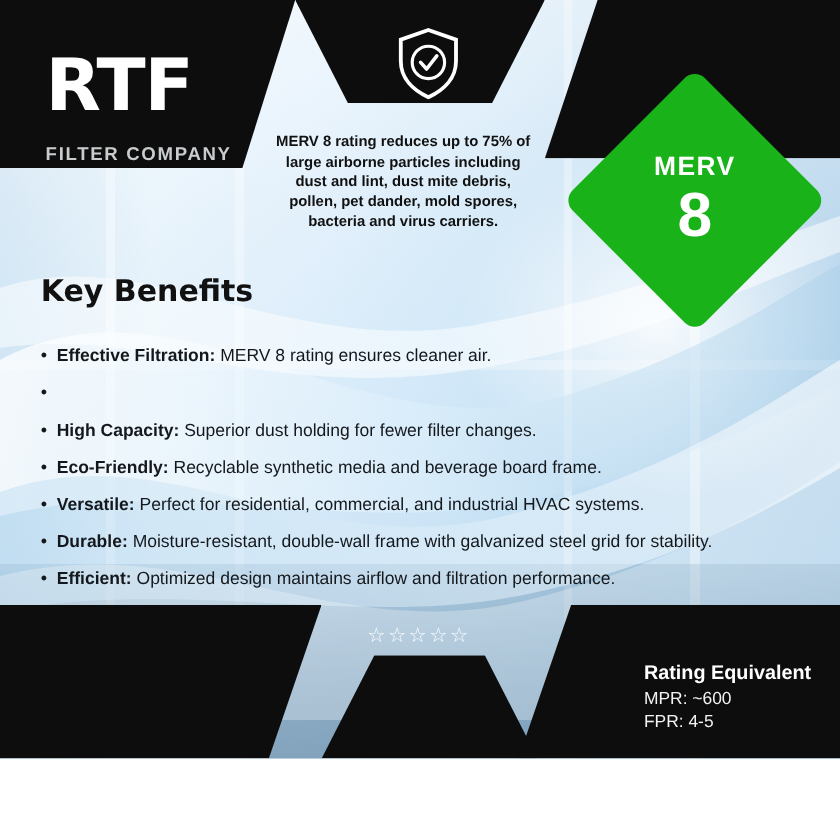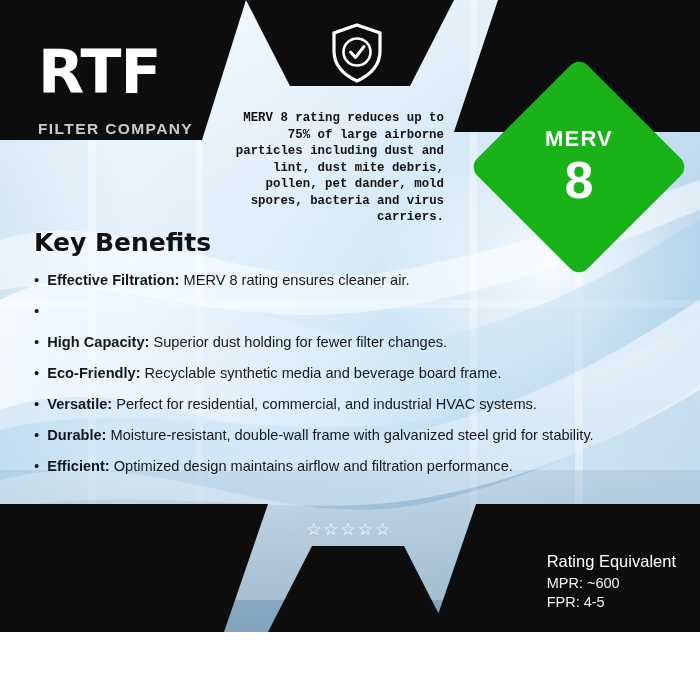--- a/index.html
+++ b/index.html
@@ -78,22 +78,22 @@
     margin-top: 18px;
     font-family: "Liberation Sans", sans-serif;
     font-weight: 700; font-size: 15.5px; letter-spacing: 1.4px;
     color: #c9ccce;
   }
   
   .shield { position: absolute; left: 330px; top: 22px; z-index: 7; }
   
   .merv-desc {
     position: absolute; left: 228px; top: 110px; width: 216px; z-index: 6;
-    text-align: right;
-    font-family: Liberation Mono, monospace;
+    text-align: center;
+    font-family: Liberation Sans, sans-serif;
     font-size: 12.4px; line-height: 16.5px; font-weight: 700;
     color: #111;
   }
   
   .diamond-wrap {
     position: absolute; left: 473px; top: 61px; width: 212px; height: 212px; z-index: 7;
   }
   .diamond {
     position: absolute; left: 28px; top: 28px; width: 156px; height: 156px;
     background: #19b319;
@@ -104,40 +104,40 @@
     position: absolute; left: 0; top: 0; width: 212px; height: 212px;
     display: flex; flex-direction: column; align-items: center; justify-content: center;
     color: #fff;
   }
   .diamond-label { font-size: 22px; font-weight: 700; letter-spacing: 1.2px; line-height: 24px; }
   .diamond-value { font-size: 52px; font-weight: 700; line-height: 54px; margin-top: 2px; }
   
   .benefits { position: absolute; left: 34px; top: 228px; width: 620px; z-index: 6; }
   .benefits h2 {
     font-family: "DejaVu Sans", sans-serif;
-    font-size: 25px; font-weight: 700; color: #111; margin-bottom: 13px;
+    font-size: 25px; font-weight: 700; color: #111; margin-bottom: 30px;
   }
   .benefit {
     display: flex; align-items: flex-start; gap: 8px;
     margin-bottom: 11px;
     font-size: 14.6px; line-height: 20px; color: #14181c;
   }
   .bullet { font-size: 15px; line-height: 20px; color: #14181c; flex: 0 0 auto; }
   .b-term { font-weight: 700; }
   
   .stars {
     position: absolute; left: 306px; bottom: 94px; z-index: 8;
     display: flex; gap: 2px; color: #ffffff; font-size: 17px; line-height: 17px;
   }
   
   .rating {
     position: absolute; right: 24px; bottom: 20px; z-index: 8; text-align: left;
     color: #ffffff;
   }
-  .rating-title { font-size: 16.5px; font-weight: 400; margin-bottom: 3px; }
+  .rating-title { font-size: 16.5px; font-weight: 700; margin-bottom: 3px; }
   .rating-line { font-size: 14.5px; line-height: 19px; color: #f2f2f2; }
 </style>
 </head>
 <body>
 
 <div id="card">
 
   <div class="bg-window"></div>
   <div class="bg-floor"></div>
   <div class="bg-glow"></div>

